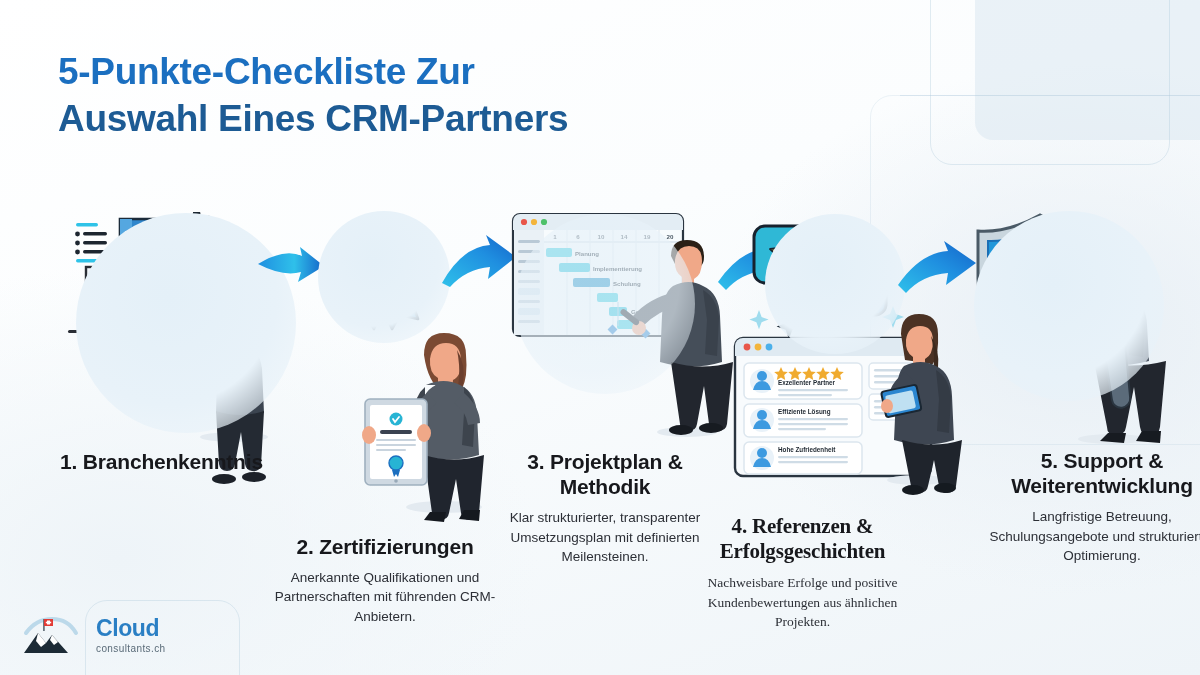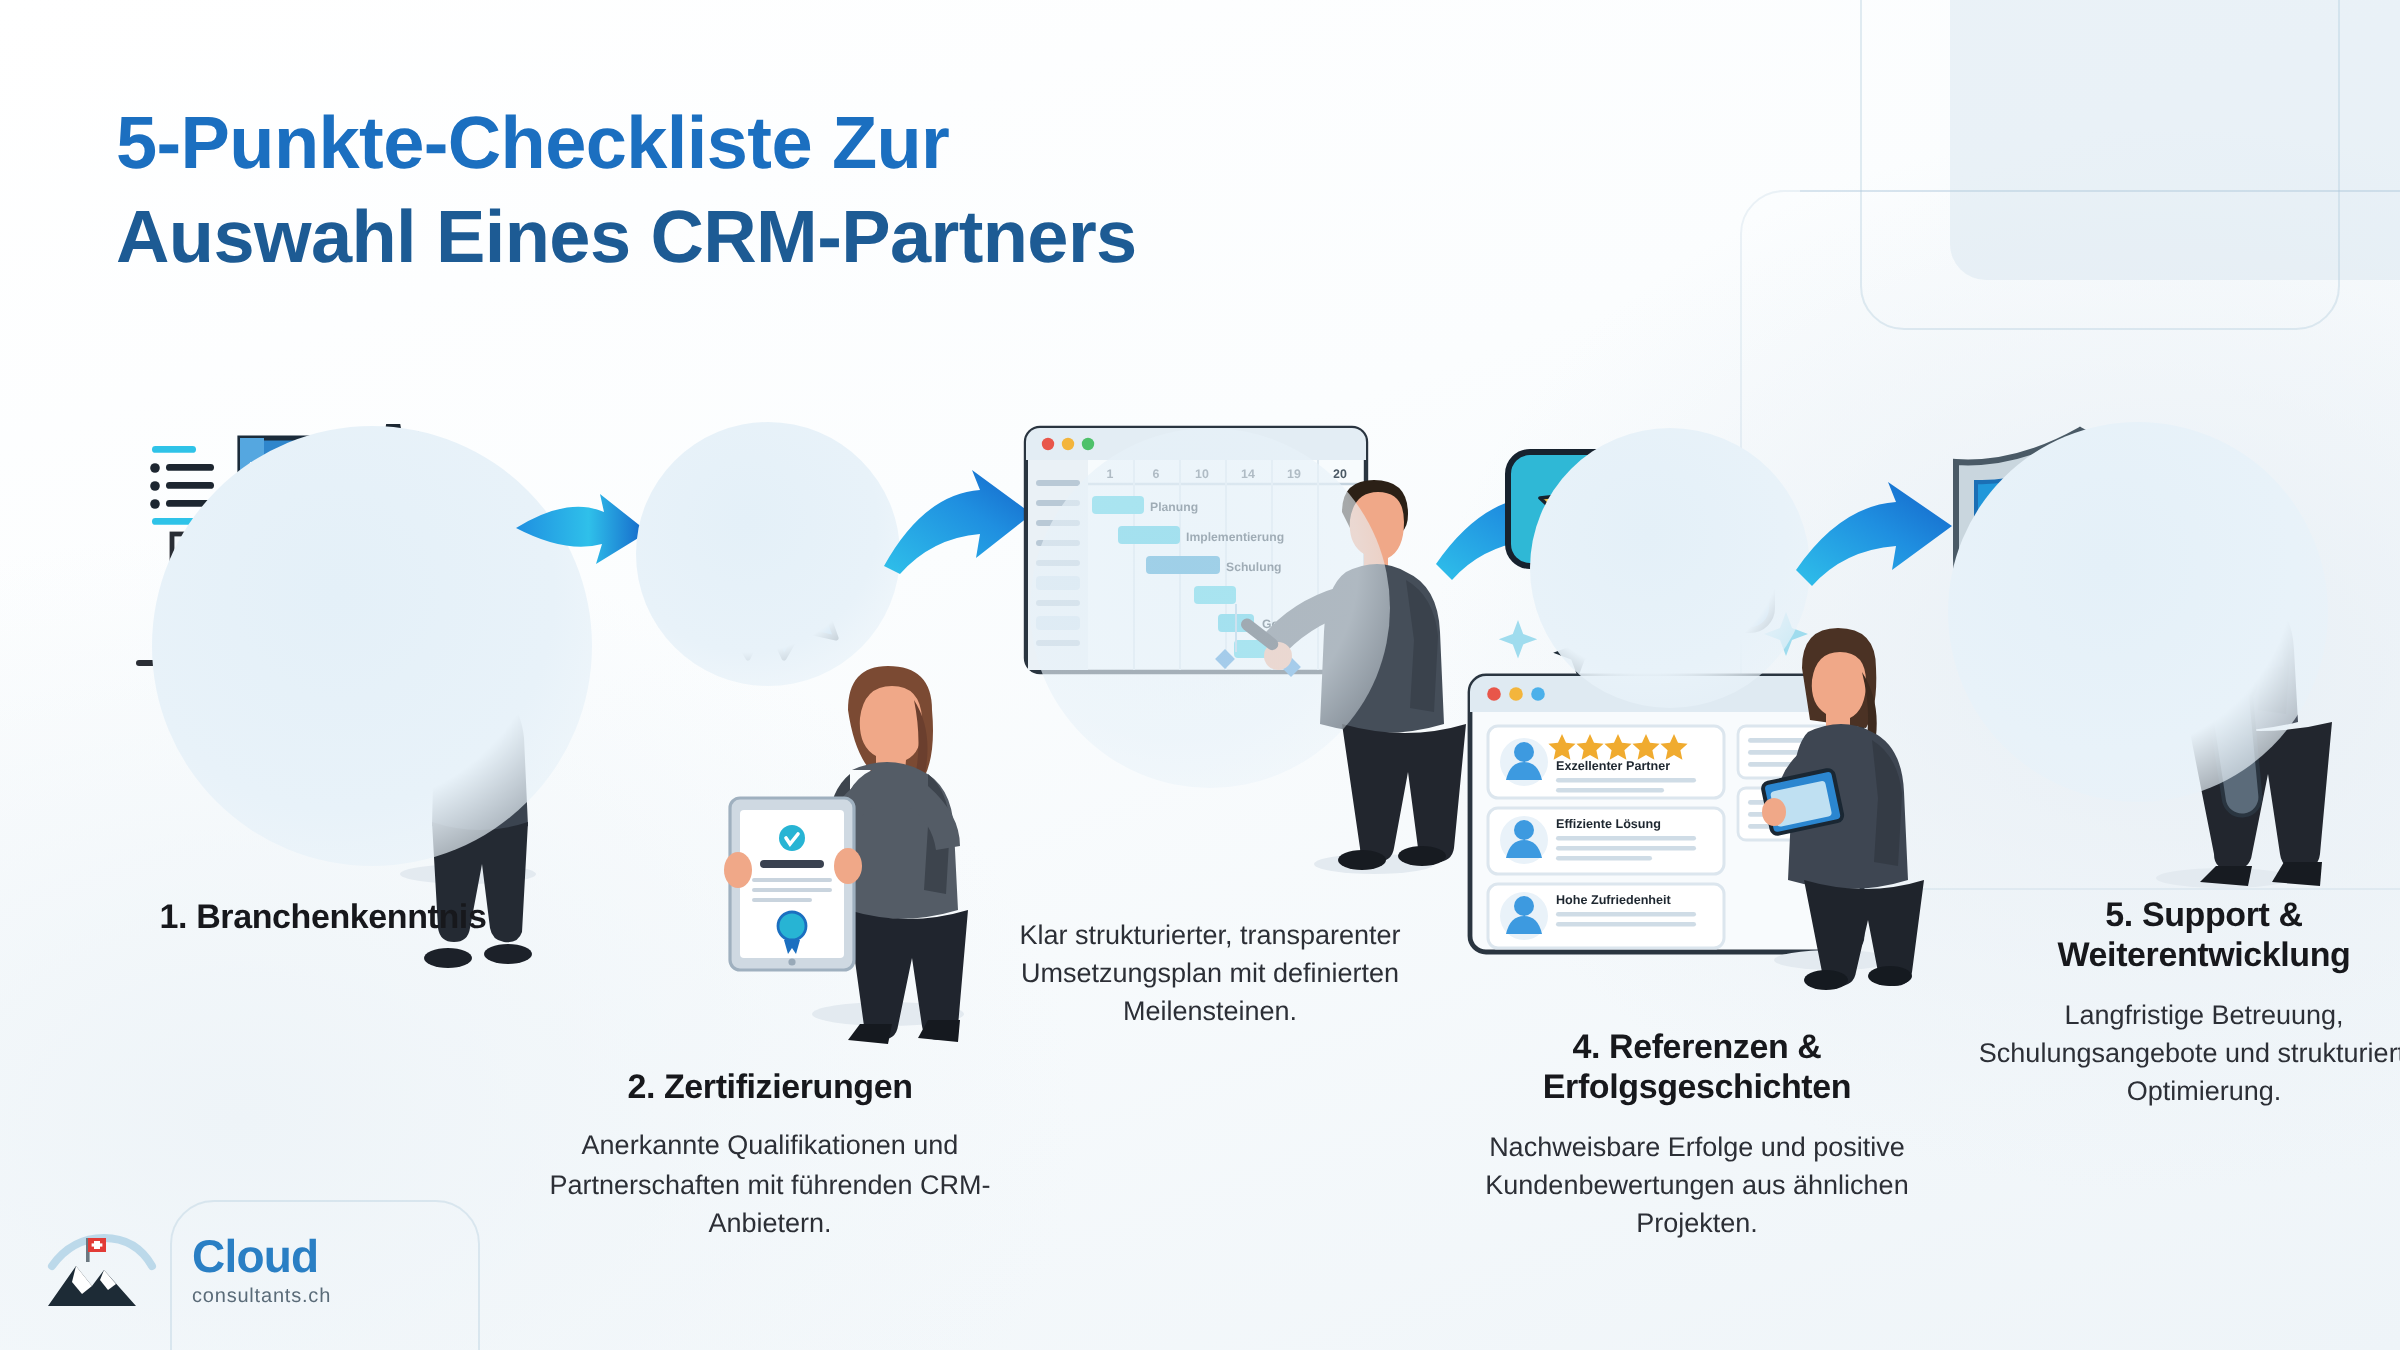--- a/index.html
+++ b/index.html
@@ -32,29 +32,29 @@
     font-size:37px; line-height:1.28; font-weight:bold;
     letter-spacing:-.3px;
     color:#1b6fc0;
   }
   .title .l2 { color:#1d5b94; display:block; }
 
   
   .step { position:absolute; text-align:center; }
   .step-title {
     font-weight:bold; color:#17181c; line-height:1.2;
-    font-size:17px; letter-spacing:-.2px;
+    font-size:21px; letter-spacing:-.2px;
   }
   .step-desc {
     margin-top:9px; font-size:13.5px; line-height:1.42; color:#2c2f36;
   }
   .s1 { left:38px; top:449px; width:247px; }
   .s2 { left:272px; top:534px; width:226px; }
   .s3 { left:492px; top:449px; width:226px; }
-  .s4 { left:728px; top:514px; width:241px; }
+  .s4 { left:682px; top:514px; width:241px;font-family:Liberation Serif, serif; }
   .s5 { left:952px; top:448px; width:236px;margin-left:32px; }
 
   
   .illus { position:absolute; }
   .halo {
     position:absolute; border-radius:50%;
     background:radial-gradient(circle at 42% 38%, #e4f0f8 0%, #e8f2f9 58%, rgba(232,242,249,.25) 100%);
   }
 
   
@@ -509,20 +509,21 @@
   <div class="step s1">
     <div class="step-title">1. Branchenkenntnis</div>
   </div>
 
   <div class="step s2">
     <div class="step-title">2. Zertifizierungen</div>
     <div class="step-desc">Anerkannte Qualifikationen und Partnerschaften mit führenden CRM-Anbietern.</div>
   </div>
 
   <div class="step s3">
+    <div class="step-title">3. Projektplan &amp; Methodik</div>
     <div class="step-desc">Klar strukturierter, transparenter Umsetzungsplan mit definierten Meilensteinen.</div>
   </div>
 
   <div class="step s4">
     <div class="step-title">4. Referenzen &amp; Erfolgsgeschichten</div>
     <div class="step-desc">Nachweisbare Erfolge und positive Kundenbewertungen aus ähnlichen Projekten.</div>
   </div>
 
   <div class="step s5">
     <div class="step-title">5. Support &amp; Weiterentwicklung</div>

